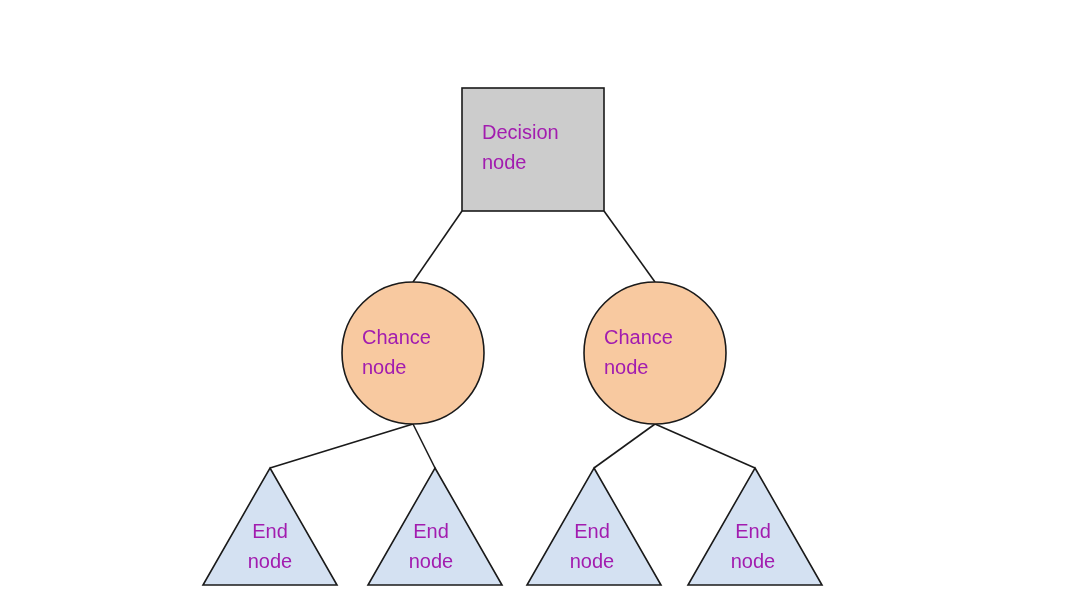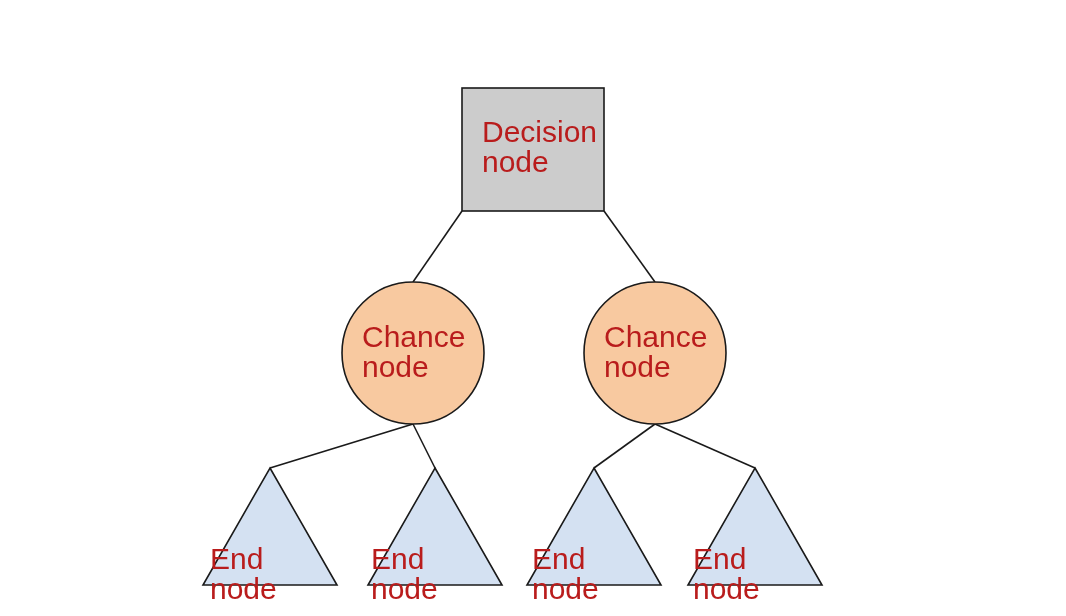--- a/index.html
+++ b/index.html
@@ -32,23 +32,23 @@
   }
   .connector-line {
     stroke: #1a1a1a;
     stroke-width: 1.6;
     fill: none;
     stroke-linecap: butt;
   }
   .node-label {
     position: absolute;
     font-family: "Liberation Sans", sans-serif;
-    font-size: 30px;
+    font-size: 20px;
     line-height: 30px;
-    color: #b91c1c;
+    color: #a21caf;
     white-space: pre-line;
     pointer-events: none;
   }
   .decision-label {
     left: 482px;
     top: 117px;
     width: 120px;
     text-align: left;
   }
   .chance-label-left {
@@ -57,23 +57,23 @@
     width: 120px;
     text-align: left;
   }
   .chance-label-right {
     left: 604px;
     top: 322px;
     width: 120px;
     text-align: left;
   }
   .end-label {
-    top: 544px;
+    top: 516px;
     width: 120px;
-    text-align: left;
+    text-align: center;
   }
   .end-label-1 { left: 210px; }
   .end-label-2 { left: 371px; }
   .end-label-3 { left: 532px; }
   .end-label-4 { left: 693px; }
 </style>
 </head>
 <body>
 
 <div id="diagram-root">

